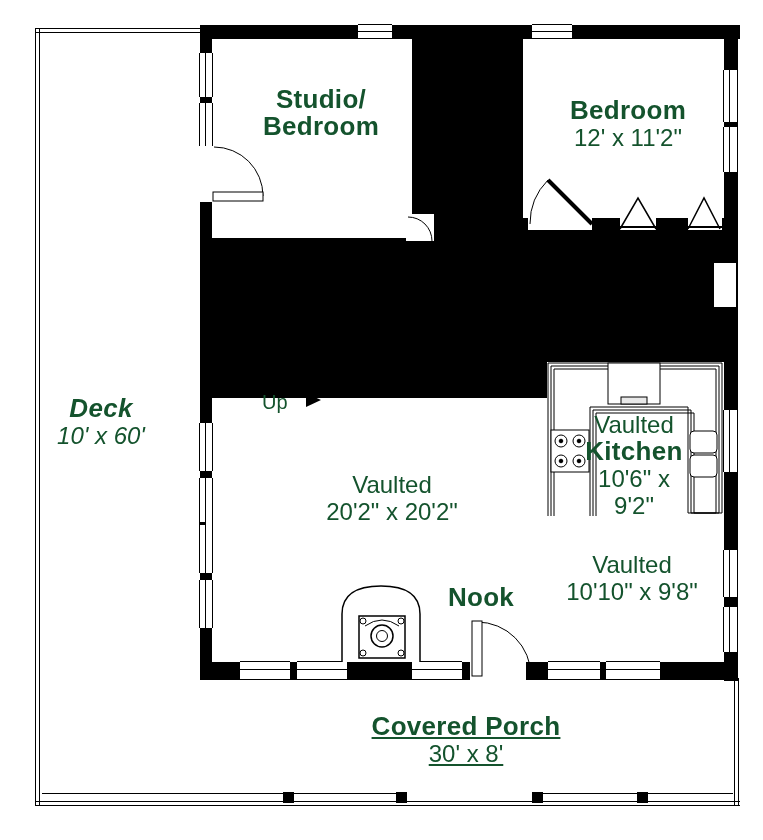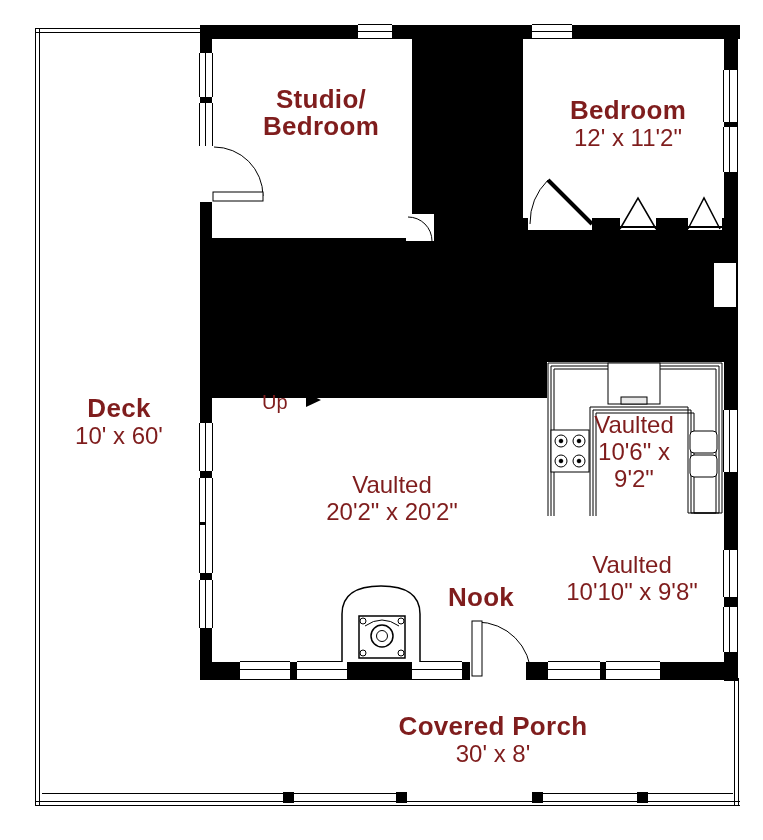--- a/index.html
+++ b/index.html
@@ -1,17 +1,17 @@
 <!DOCTYPE html>
 <html><head>
 <meta charset="utf-8">
 <style>
   html,body{margin:0;padding:0;background:#fff;}
   #plan{position:relative;width:763px;height:840px;background:#fff;overflow:hidden;
-        font-family:"Liberation Sans",sans-serif;color:#7f1d1d;}
+        font-family:"Liberation Sans",sans-serif;color:#14532d;}
   .abs{position:absolute;box-sizing:border-box;}
   .wall{background:#000;z-index:1;}
   .open{background:#fff;z-index:2;}
   .wv{z-index:2;background:linear-gradient(to right,#000 0 1px,#fff 1px calc(50% - 1px),#000 calc(50% - 1px) 50%,#fff 50% calc(100% - 1px),#000 calc(100% - 1px) 100%);}
   .wh{z-index:2;background:linear-gradient(to bottom,#000 0 1px,#fff 1px calc(50% - 1px),#000 calc(50% - 1px) 50%,#fff 50% calc(100% - 1px),#000 calc(100% - 1px) 100%);}
   .dblh{border-top:1px solid #000;border-bottom:1px solid #000;z-index:1;}
   .dblv{border-left:1px solid #000;border-right:1px solid #000;z-index:1;}
   .rail{border-top:1.5px solid #000;border-bottom:1.5px solid #000;z-index:2;}
   .post{background:#000;z-index:3;}
   .sill{background:#000;z-index:3;}
@@ -158,35 +158,36 @@
     <span>12' x 11'2"</span>
   </div>
 
   <div class="lbl" style="left:392px;top:471px;">
     <span>Vaulted</span>
     <span>20'2" x 20'2"</span>
   </div>
 
   <div class="lbl" style="left:634px;top:411px;">
     <span>Vaulted</span>
+    <span class="b">Kitchen</span>
     <span>10'6" x</span>
     <span>9'2"</span>
   </div>
 
   <div class="lbl" style="left:632px;top:551px;">
     <span>Vaulted</span>
     <span>10'10" x 9'8"</span>
   </div>
 
-  <div class="lbl" style="left:119px;top:395px;">
+  <div class="lbl" style="left:101px;top:395px;font-style:italic;">
     <span class="b">Deck</span>
     <span>10' x 60'</span>
   </div>
 
-  <div class="lbl" style="left:493px;top:713px;">
+  <div class="lbl" style="left:466px;top:713px;text-decoration:underline;">
     <span class="b">Covered Porch</span>
     <span>30' x 8'</span>
   </div>
 
   <div class="lbl" style="left:481px;top:584px;">
     <span class="b">Nook</span>
   </div>
 
   <div class="up" style="left:262px;top:391px;">Up</div>
 

